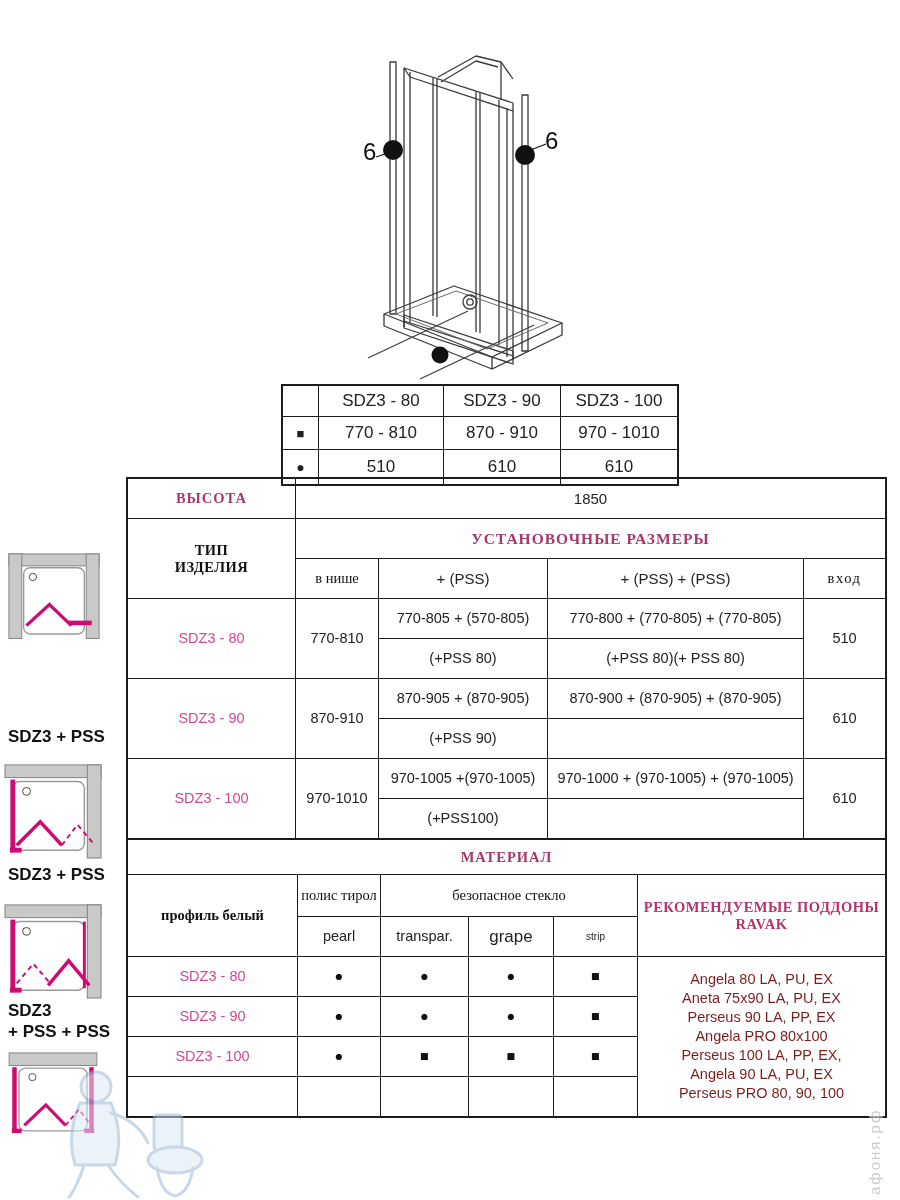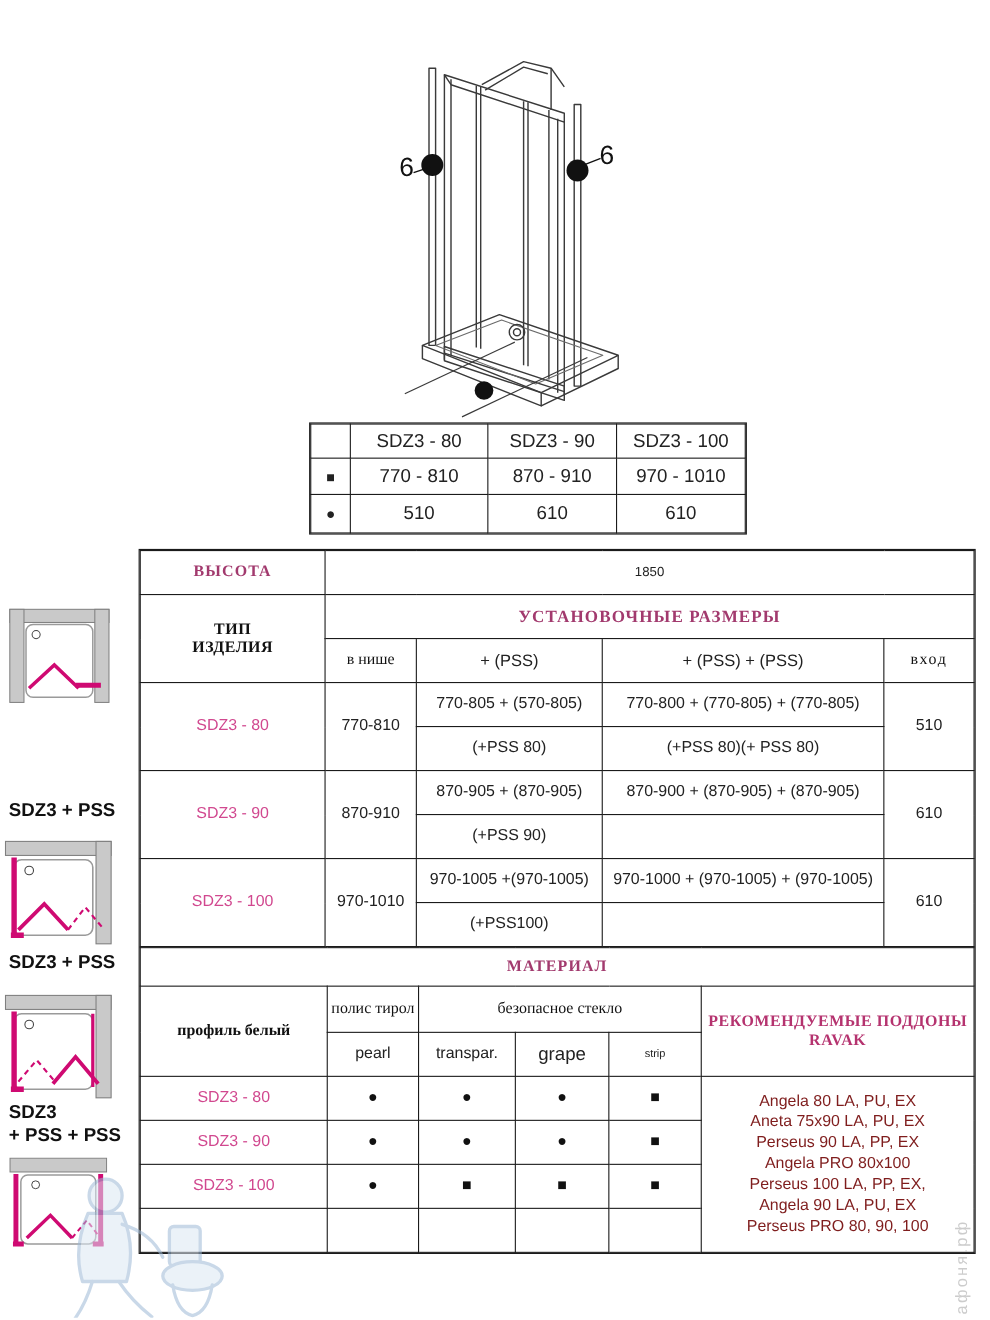--- a/index.html
+++ b/index.html
@@ -152,34 +152,34 @@
       <tr style="height:35px">
         <td style="font-size:14px">●</td>
         <td>510</td>
         <td>610</td>
         <td>610</td>
       </tr>
     </tbody>
       </table>
   </div>
 
-  <div class="abs tbl-wrap" style="left:126px;top:499px;">
+  <div class="abs tbl-wrap" style="left:126px;top:477px;">
 
     <table class="spec">
       <colgroup>
         <col style="width:168px">
           <col style="width:83px">
           <col style="width:169px">
           <col style="width:256px">
           <col style="width:82px">
       </colgroup>
       <tbody>
           <tr style="height:40px">
         <td class="mhead">ВЫСОТА</td>
-        <td colspan="4" class="val" style="font-size:12px">1850</td>
+        <td colspan="4" class="val" style="font-size:15px">1850</td>
       </tr>
       <tr style="height:40px">
         <td rowspan="2" class="serifhead">
           <div>ТИП</div>
           <div>ИЗДЕЛИЯ</div>
         </td>
         <td colspan="4" class="mhead" style="font-size:15.5px">УСТАНОВОЧНЫЕ РАЗМЕРЫ</td>
       </tr>
       <tr style="height:40px">
         <td class="serifcell">в нише</td>

